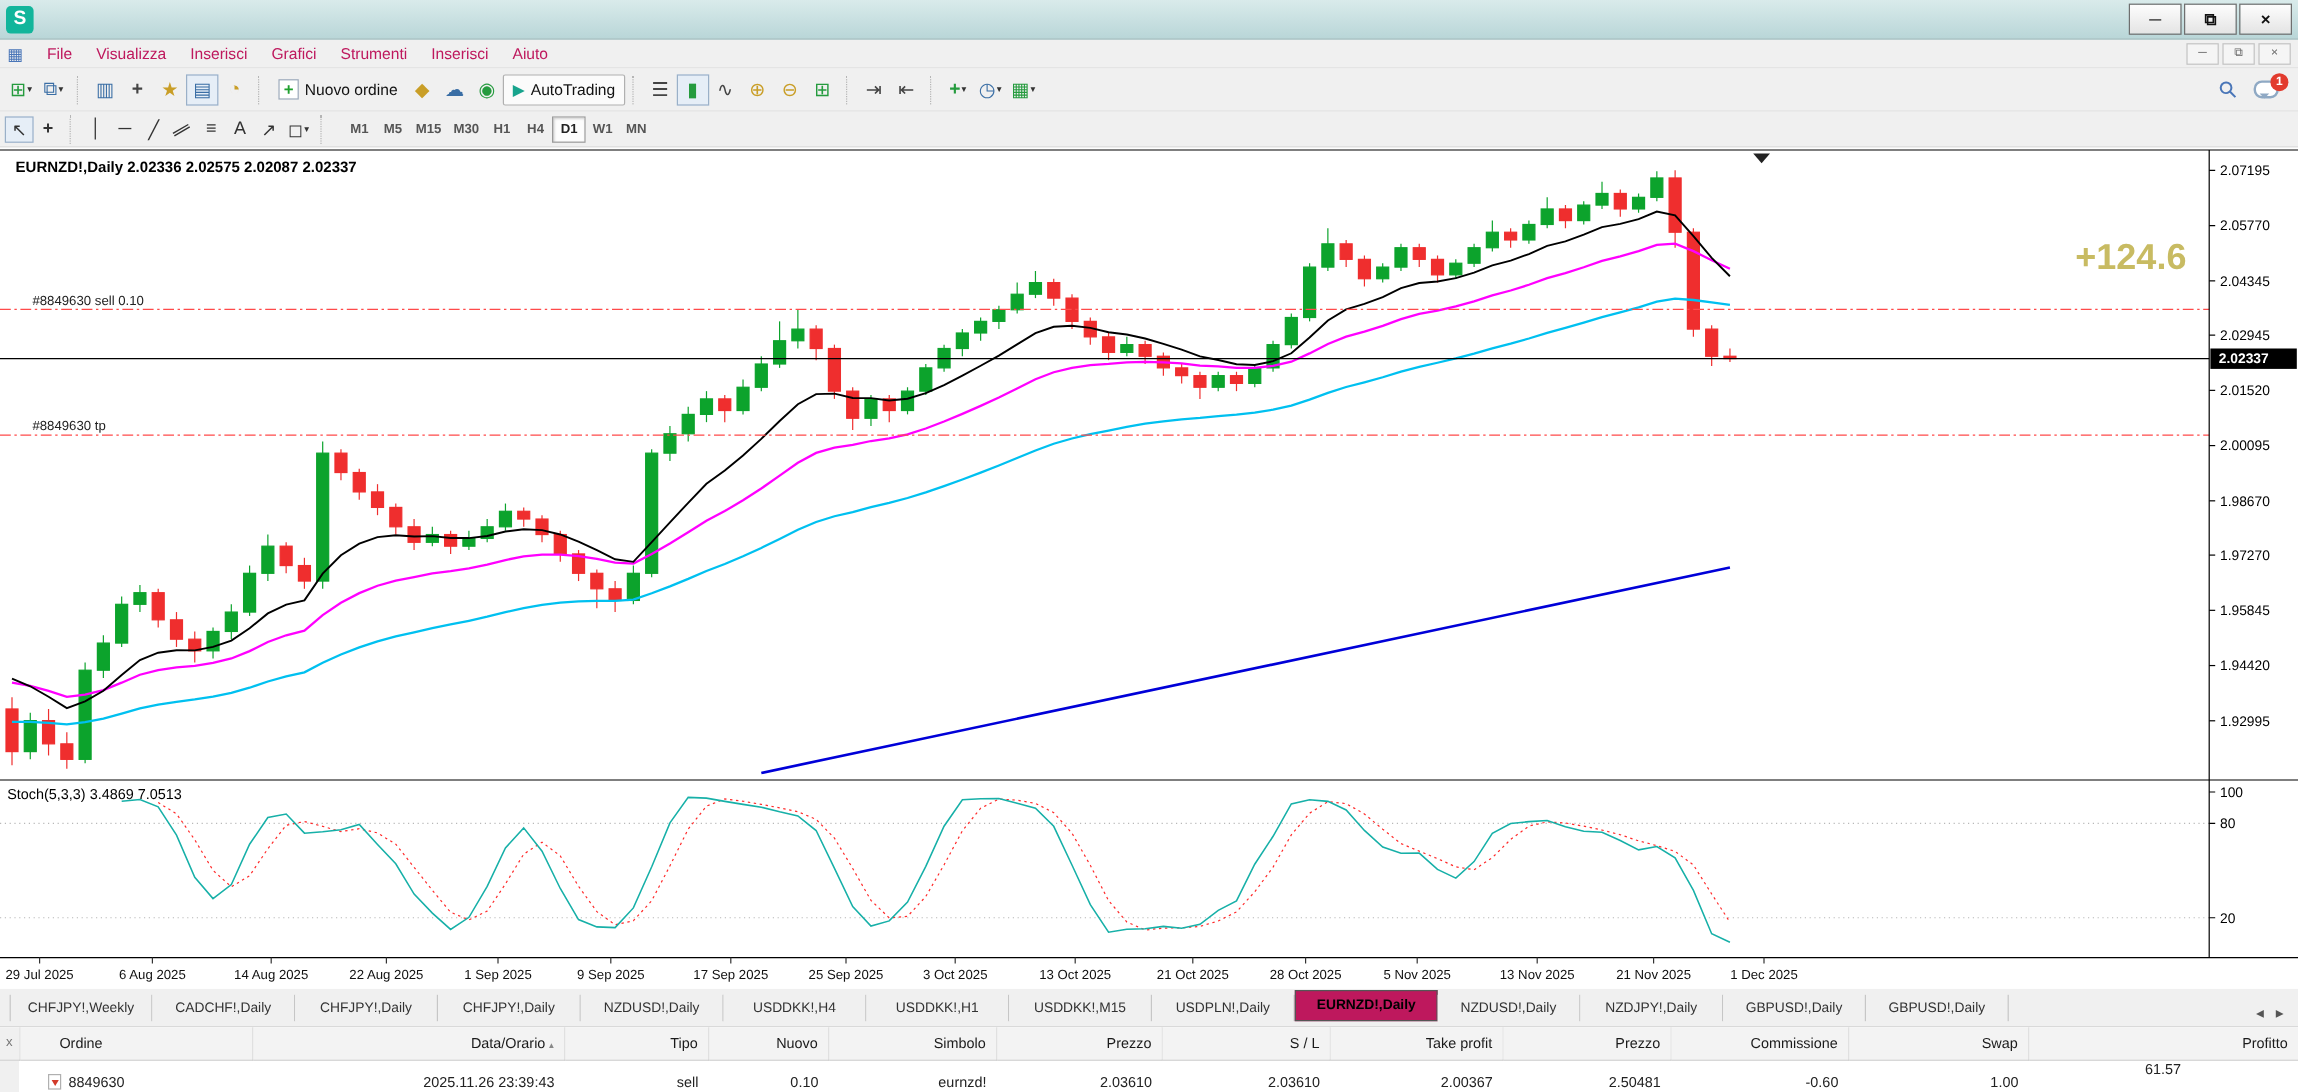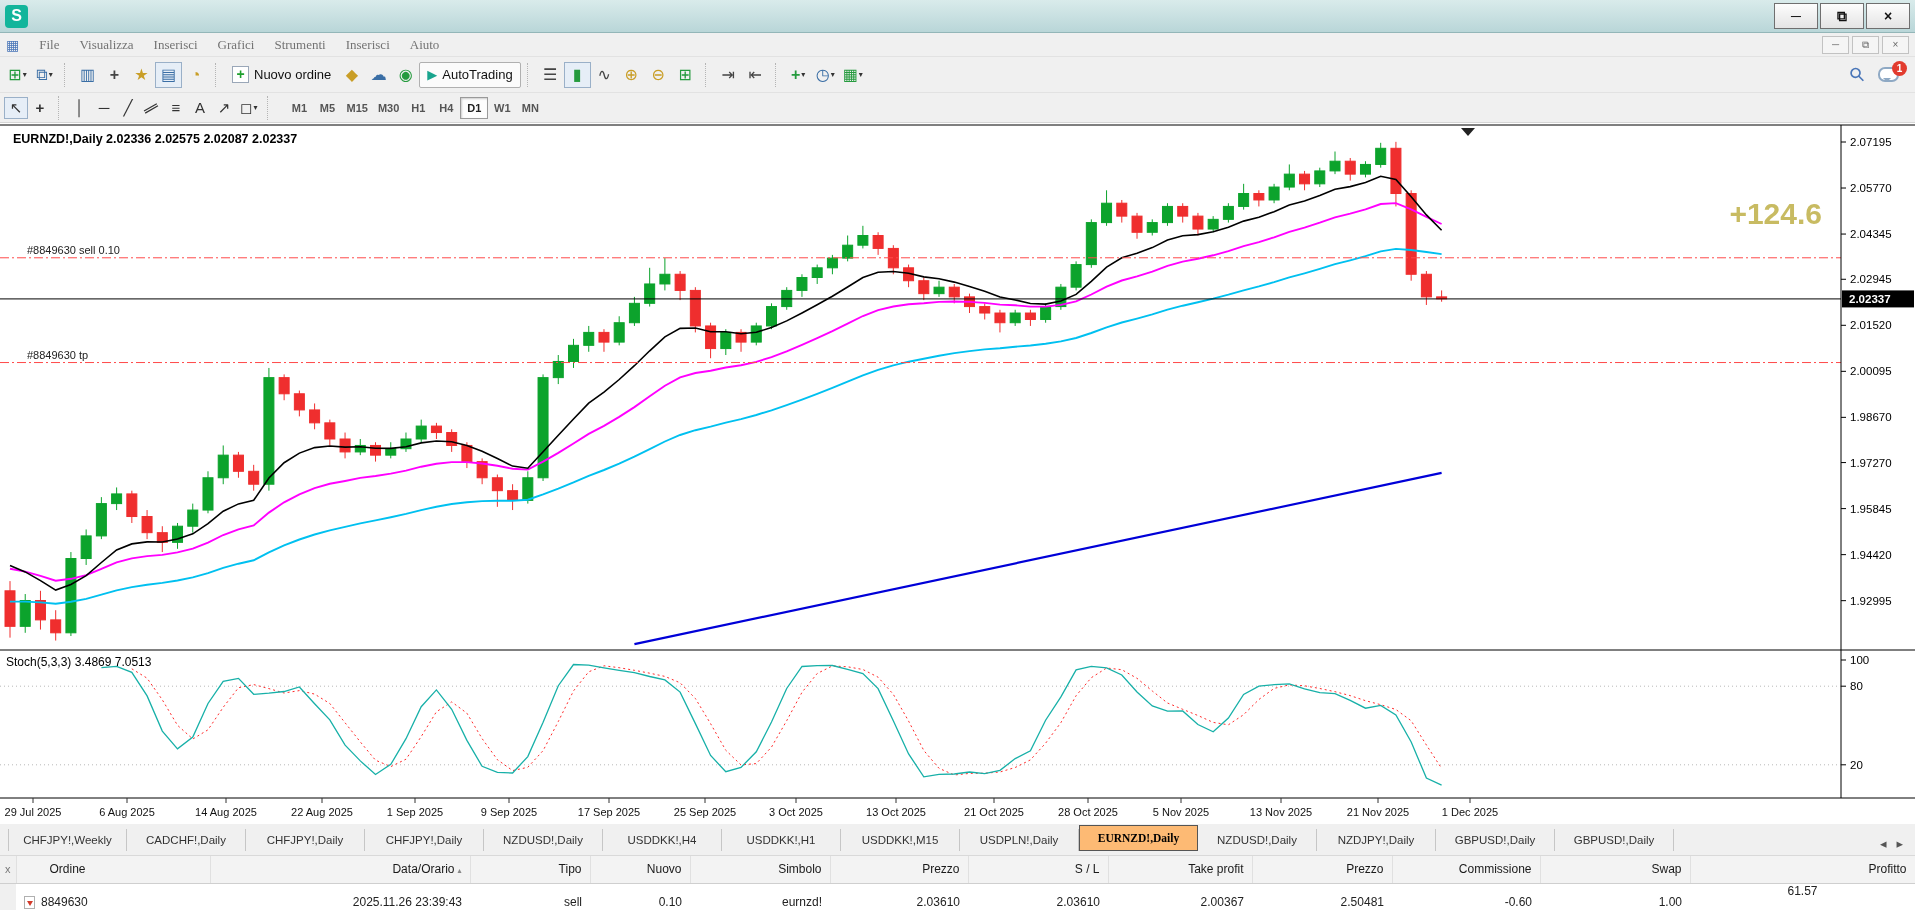--- a/index.html
+++ b/index.html
@@ -12,21 +12,21 @@
   .app-icon { width:23px; height:23px; background:#12b59b; border-radius:4px; color:#fff;
     font-weight:bold; font-size:16px; display:flex; align-items:center; justify-content:center; }
   .title-text { position:absolute; left:0; right:0; text-align:center; font-size:15px; color:#111; }
   .win-controls { margin-left:auto; display:flex; gap:2px; z-index:2; }
   .wbtn { width:44px; height:26px; border:1px solid #6f6f6f; background:linear-gradient(#fdfdfd,#e4e4e4);
     display:flex; align-items:center; justify-content:center; font-size:14px; font-weight:bold; color:#111; cursor:default; }
 
   
   .menubar { height:24px; background:#f0f0f0; display:flex; align-items:center; padding:0 6px; border-bottom:1px solid #e2e2e2; }
   .menu-chart-icon { color:#4a76b8; font-size:14px; margin-right:10px; }
-  .menu-item { padding:2px 10px; color:#737373; font-size:13px;font-family:Liberation Serif, serif; }
+  .menu-item { padding:2px 10px; color:#be185d; font-size:13px; }
   .child-controls { margin-left:auto; display:flex; gap:3px; }
   .cbtn { width:27px; height:18px; border:1px solid #c2c2c2; background:#f5f5f5; color:#666;
     font-size:10px; display:flex; align-items:center; justify-content:center; }
 
   
   .toolbar { height:36px; display:flex; align-items:center; padding:0 4px; border-bottom:1px solid #e2e2e2; background:#f0f0f0; }
   .drawbar { height:30px; display:flex; align-items:center; padding:0 4px; border-bottom:1px solid #d6d6d6; background:#f0f0f0; }
   .tbtn { min-width:27px; height:26px; display:flex; align-items:center; justify-content:center;
     border:1px solid transparent; font-size:16px; padding:0 3px; color:#3a6ea5; }
   .tbtn.small { height:22px; min-width:24px; font-size:14px; }
@@ -54,32 +54,32 @@
   
   .chart-wrap { height:701px; background:#fff; position:relative; }
   svg text { font-family:"Liberation Sans", sans-serif; }
 
   
   .tabbar { height:32px; background:#f0f0f0; display:flex; align-items:flex-end; padding:0 2px 4px 8px; border-bottom:1px solid #d9d9d9; }
   .tab { width:119px; height:22px; display:flex; align-items:center; justify-content:center;
     font-size:11.5px; color:#333; border-right:1px solid #c6c6c6; background:#f0f0f0;
     white-space:nowrap; overflow:hidden; }
   .tab.first { border-left:1px solid #c6c6c6; }
-  .tab.active { background:#fdba74; border:1px solid #555; font-weight:bold; color:#000; height:26px;font-family:Liberation Serif, serif; }
+  .tab.active { background:#be185d; border:1px solid #555; font-weight:bold; color:#000; height:26px; }
   .tab-arrows { margin-left:auto; display:flex; gap:10px; padding-right:10px; color:#555; font-size:13px; }
 
   
   .orders { height:54px; background:#fff; }
   table.grid { border-collapse:collapse; table-layout:fixed; width:1915px; }
   table.grid th, table.grid td { height:27px; font-size:12px; font-weight:normal; padding:0 8px;
     text-align:right; overflow:hidden; white-space:nowrap; }
   table.grid th { background:#f3f3f3; border-right:1px solid #e0e0e0; border-bottom:1px solid #cfcfcf; color:#1a1a1a;padding-left:33px; }
   table.grid th.gutter, table.grid td.gutter { background:#f0f0f0; text-align:center; padding:0; color:#777; font-size:11px; }
   table.grid th.left, table.grid td.left { text-align:left; }
-  .ordcell { display:flex; align-items:center; gap:6px; }
+  .ordcell { display:flex; align-items:flex-start; gap:6px;margin-left:16px; }
   .ord-ico { width:11px; height:13px; border:1px solid #b0b0b0; background:#fff; position:relative; flex:0 0 auto; }
   .ord-ico:after { content:""; position:absolute; left:2px; top:4px; border:3px solid transparent; border-top:5px solid #d23b2b; }
   .sort-ind { color:#888; font-size:8px; margin-left:3px; }
   .profit-cell { display:flex; align-items:center; justify-content:flex-end; gap:9px;flex-direction:column; }
   .row-close { color:#8a8a8a; font-size:12px; font-weight:bold; }
 </style>
 </head>
 <body>
 
 <div class="titlebar">

